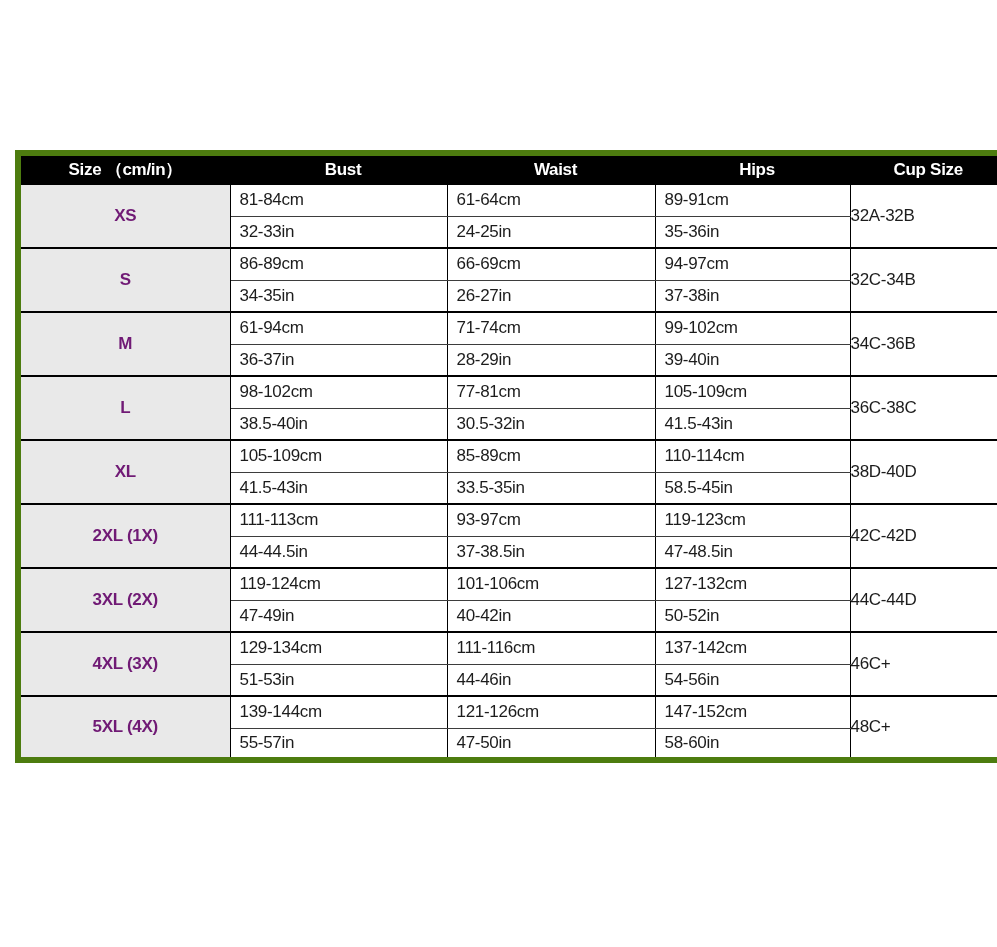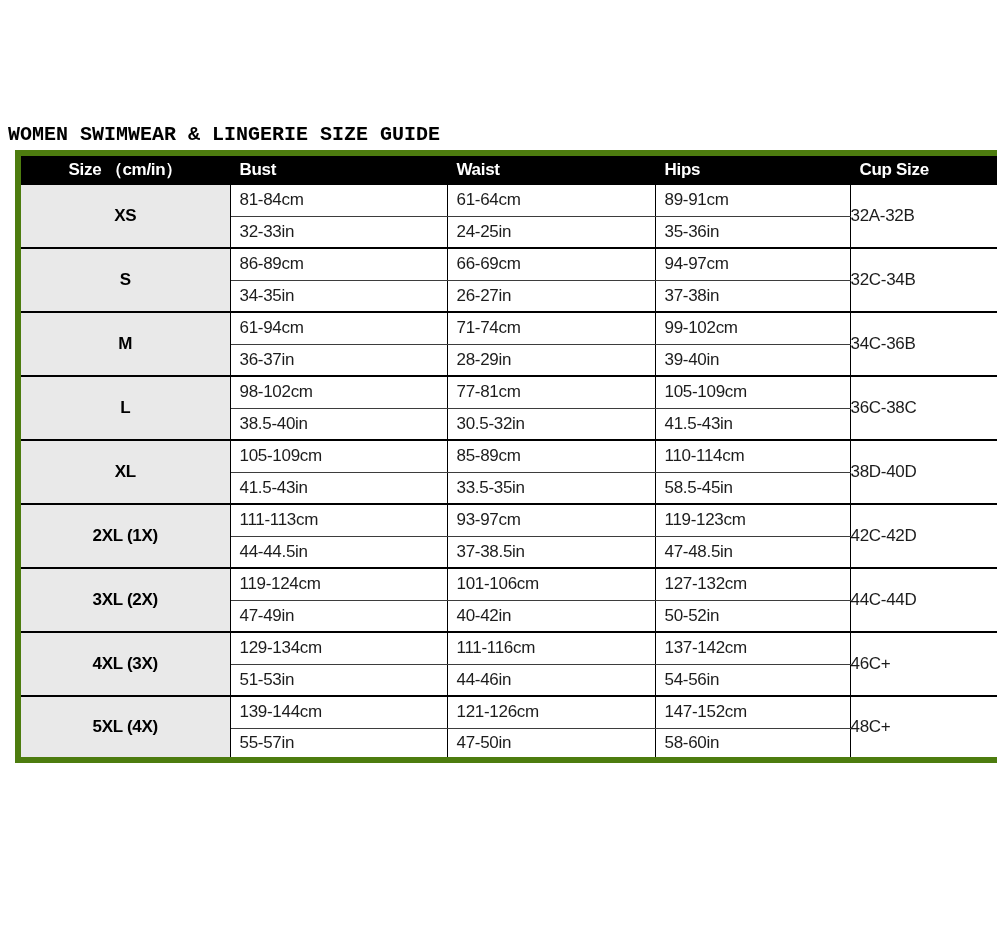--- a/index.html
+++ b/index.html
@@ -45,34 +45,34 @@
     font-size: 17px;
     letter-spacing: -0.3px;
     overflow: hidden;
     white-space: nowrap;
   }
   .size-table thead tr { height: 31px; }
   .size-table thead th {
     background: #000000;
     color: #ffffff;
     font-weight: bold;
-    text-align: left;
+    text-align: center;
     padding: 0 0 0 9px;
   }
   .size-table thead th.col-size {
     text-align: center;
     padding: 0;
   }
   .size-table tbody tr { height: 32px; }
   .size-table td.size-cell {
     background: #e9e9e9;
     font-weight: bold;
     text-align: center;
     padding: 0;
-    color: #000000;
+    color: #701a75;
   }
   .size-table td.cup-cell {
     background: #ffffff;
     text-align: left;
     padding: 0;
     color: #1c1c1c;
   }
   .size-table td.val-cell {
     background: #ffffff;
     text-align: left;
@@ -80,21 +80,20 @@
     color: #1c1c1c;
   }
   
   .size-table tbody tr.block-start td { border-top: 2.5px solid #000000; }
   .size-table tbody td.cm-row { border-bottom: 1px solid #3d3d3d; margin-left: 16px; }
 </style>
 </head>
 <body>
 
 <div class="page">
-  <h1 class="title">WOMEN SWIMWEAR &amp; LINGERIE SIZE GUIDE</h1>
 
   <table class="size-table">
     <colgroup>
       <col style="width:212px">
       <col style="width:217px">
       <col style="width:208px">
       <col style="width:195px">
       <col style="width:150px">
     </colgroup>
     <thead>

